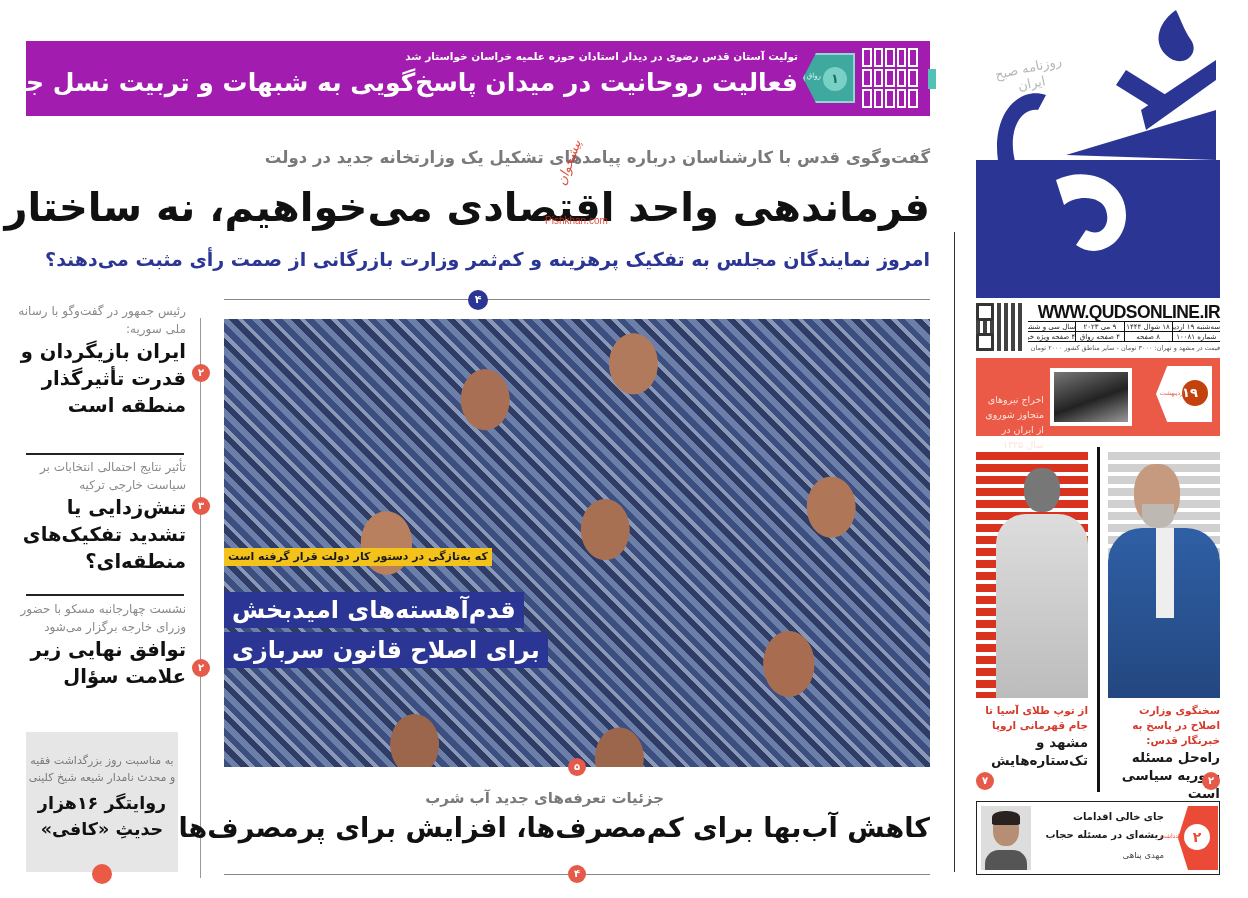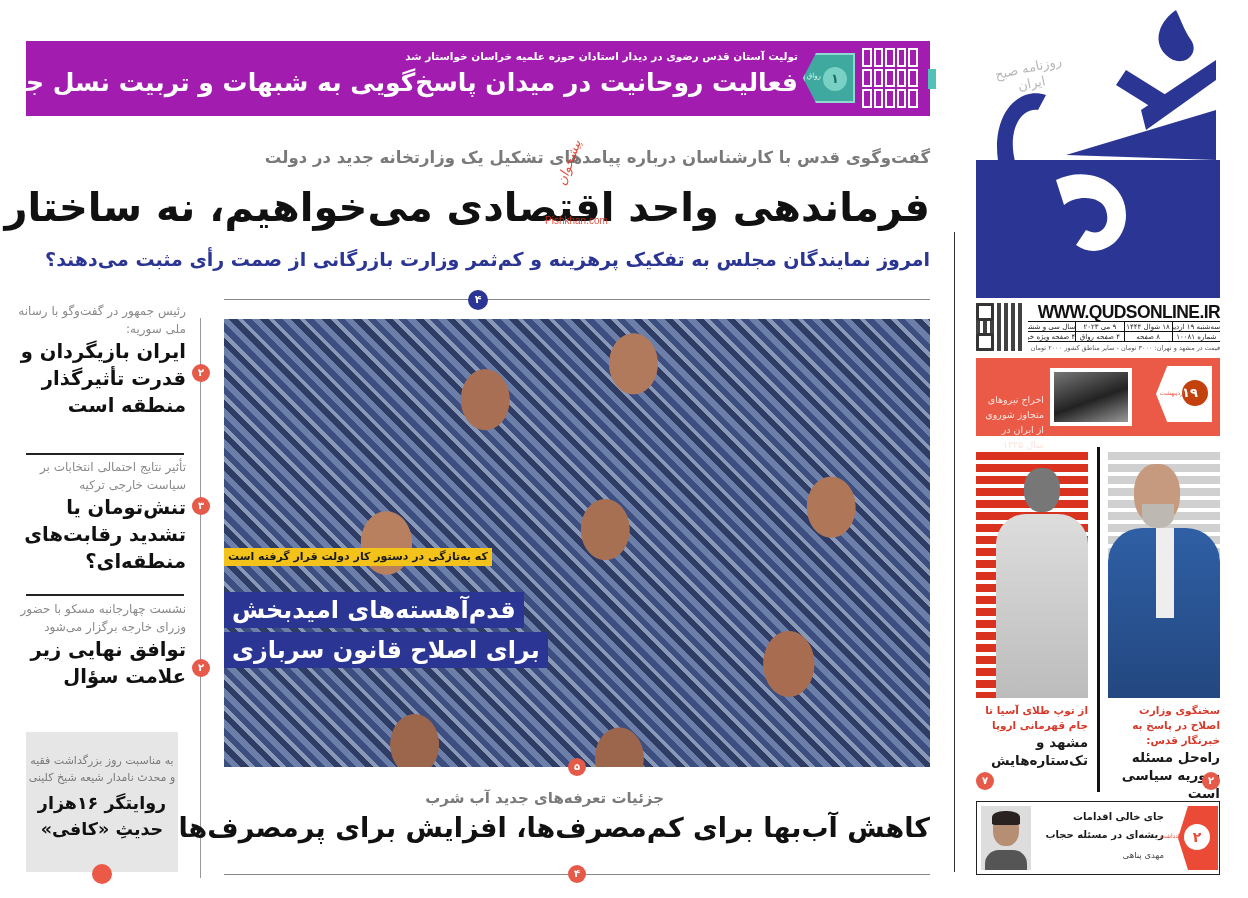--- a/index.html
+++ b/index.html
@@ -254,21 +254,21 @@
 
 <div class="abs rail-item" style="top:302px;">
   <div class="r-kicker">رئیس جمهور در گفت‌وگو با رسانه ملی سوریه:</div>
   <div class="r-title">ایران بازیگردان و قدرت تأثیرگذار منطقه است</div>
 </div>
 <div class="abs dot rail-dot" style="top:364px;">۲</div>
 <div class="abs r-sep" style="top:453px;"></div>
 
 <div class="abs rail-item" style="top:458px;">
   <div class="r-kicker">تأثیر نتایج احتمالی انتخابات بر سیاست خارجی ترکیه</div>
-  <div class="r-title">تنش‌تومان یا تشدید رقابت‌های منطقه‌ای؟</div>
+  <div class="r-title">تنش‌زدایی یا تشدید تفکیک‌های منطقه‌ای؟</div>
 </div>
 <div class="abs dot rail-dot" style="top:497px;">۳</div>
 <div class="abs r-sep" style="top:594px;"></div>
 
 <div class="abs rail-item" style="top:600px;">
   <div class="r-kicker">نشست چهارجانبه مسکو با حضور وزرای خارجه برگزار می‌شود</div>
   <div class="r-title">توافق نهایی زیر علامت سؤال</div>
 </div>
 <div class="abs dot rail-dot" style="top:659px;">۲</div>
 

